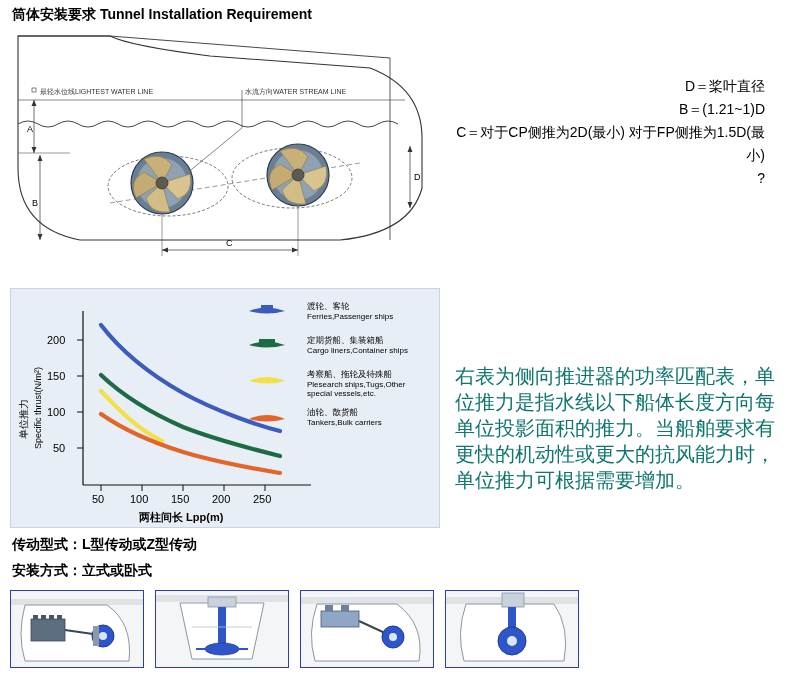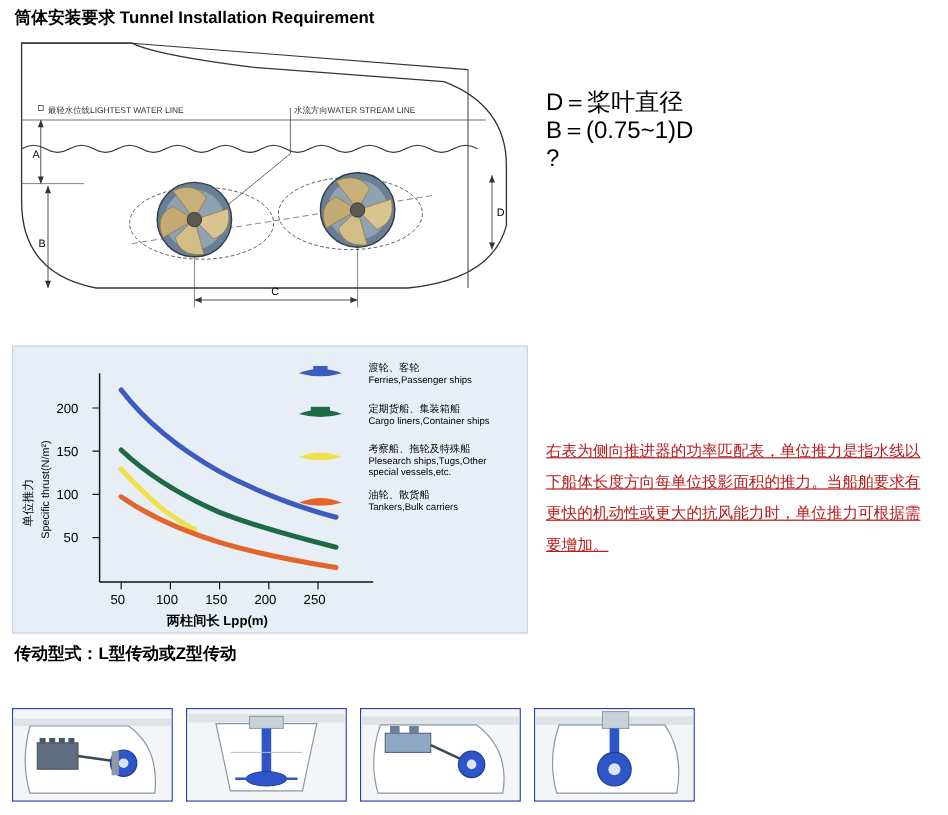--- a/index.html
+++ b/index.html
@@ -40,23 +40,24 @@
     top: 28px;
     width: 430px;
     height: 230px;
   }
   
   #formula-block {
     position: absolute;
     left: 455px;
     top: 75px;
     width: 310px;
-    font-size: 20px;
+    font-size: 14px;
     line-height: 23px;
     color: #000000;
+    text-align: right;
   }
   #formula-block div {
     white-space: pre-wrap;
   }
   
   #title-2 {
     position: absolute;
     left: 12px;
     top: 264px;
   }
@@ -70,24 +71,23 @@
     background: #e8eef5;
     border: 1px solid #c8d4e0;
     box-sizing: border-box;
   }
   
   #power-note {
     position: absolute;
     left: 455px;
     top: 363px;
     width: 320px;
-    font-size: 13px;
+    font-size: 20px;
     line-height: 26px;
-    color: #b91c1c;
-    text-decoration: underline;
+    color: #0f766e;
   }
   
   #drive-type {
     position: absolute;
     left: 12px;
     top: 536px;
     text-align: right;
   }
   #mount-type {
     position: absolute;
@@ -188,21 +188,22 @@
       <line x1="288" y1="178" x2="288" y2="228" stroke="#333" stroke-width="0.5"></line>
       <line x1="152" y1="222" x2="288" y2="222" stroke="#333" stroke-width="0.7"></line>
       <polygon points="152,222 158,219.5 158,224.5" fill="#333"></polygon>
       <polygon points="288,222 282,219.5 282,224.5" fill="#333"></polygon>
       <text x="216" y="218" font-size="9" fill="#000">C</text>
     </svg>
   </div>
 
   <div id="formula-block">
     <div>D＝桨叶直径</div>
-    <div>B＝(0.75~1)D</div>
+    <div>B＝(1.21~1)D</div>
+    <div>C＝对于CP侧推为2D(最小) 对于FP侧推为1.5D(最小)</div>
     <div>?</div>
   </div>
 
 
   <div id="power-chart">
     <svg width="428" height="238" viewBox="0 0 428 238">
 
       <line x1="72" y1="22" x2="72" y2="196" stroke="#111" stroke-width="1.2"></line>
       <line x1="72" y1="196" x2="300" y2="196" stroke="#111" stroke-width="1.2"></line>
 
@@ -260,20 +261,21 @@
         <path d="M238,130 q18,-8 36,0 q-18,5 -36,0 Z" fill="#e2662a"></path>
         <text x="296" y="126" font-size="8.5" fill="#000">油轮、散货船</text>
         <text x="296" y="136" font-size="8" fill="#000">Tankers,Bulk carriers</text>
       </g>
     </svg>
   </div>
 
   <div id="power-note">右表为侧向推进器的功率匹配表，单位推力是指水线以下船体长度方向每单位投影面积的推力。当船舶要求有更快的机动性或更大的抗风能力时，单位推力可根据需要增加。</div>
 
   <div id="drive-type" class="sec-title">传动型式：L型传动或Z型传动</div>
+  <div id="mount-type" class="sec-title">安装方式：立式或卧式</div>
 
   <div id="thumb-row">
 
     <div class="thumb">
       <svg width="132" height="76" viewBox="0 0 132 76">
         <rect x="0" y="0" width="132" height="76" fill="#f4f5f7"></rect>
         <path d="M0,14 L132,14 L132,8 L0,8 Z" fill="#dfe3e8"></path>
         <path d="M96,14 Q122,32 118,70 L14,70 Q6,44 14,14 Z" fill="#ffffff" stroke="#8b96a3" stroke-width="1"></path>
         <rect x="20" y="28" width="34" height="22" fill="#5e6e80" stroke="#3c4855" stroke-width="0.8"></rect>
         <rect x="22" y="24" width="5" height="4" fill="#4a5664"></rect>

